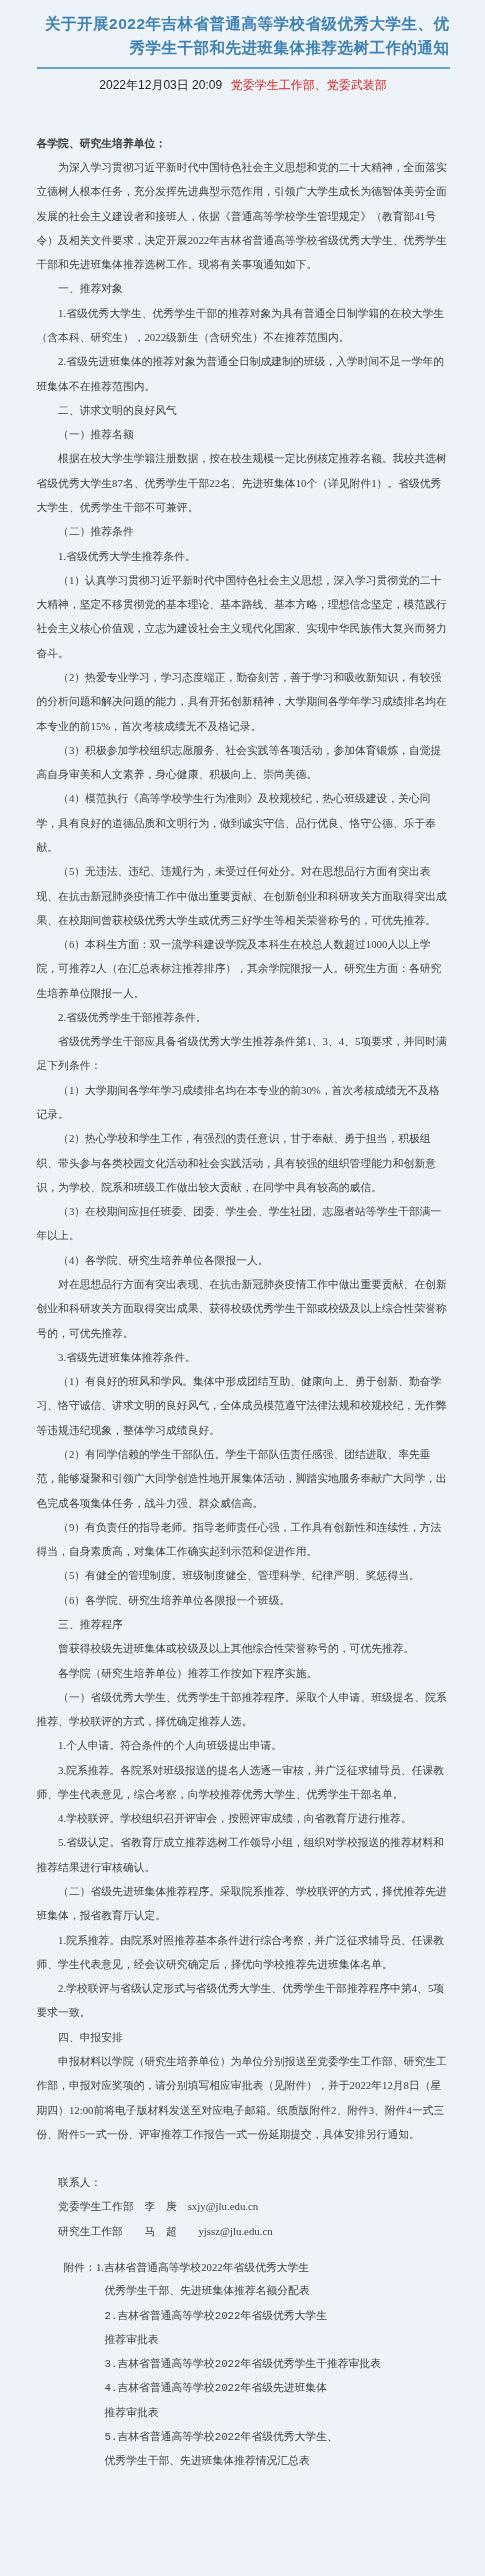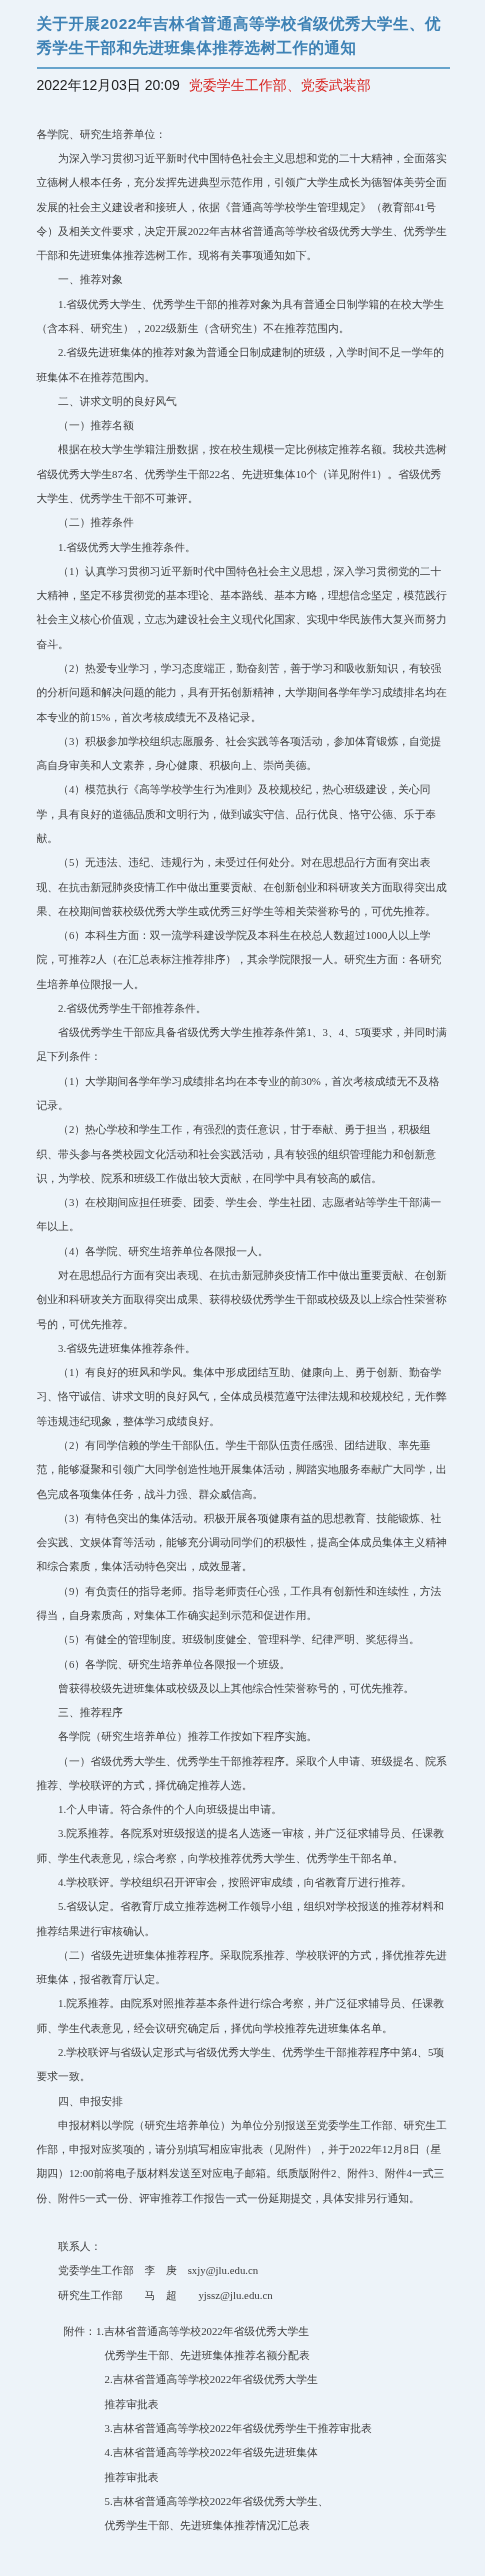--- a/index.html
+++ b/index.html
@@ -15,50 +15,51 @@
     margin: 0 auto;
   }
   .title {
     margin: 0;
     padding-top: 12.4px;
     font-family: "Liberation Sans", sans-serif;
     font-weight: 700;
     font-size: 15.5px;
     line-height: 1.55;
     color: #3e82b5;
-    text-align: left;
+    text-align: right;
     letter-spacing: 0.5px;
   }
   .rule {
     height: 1.5px;
     background: #66a3cc;
     margin-top: 6.7px;
   }
   .meta {
     margin-top: 8.2px;
-    margin-bottom: 27px;
+    margin-bottom: 37px;
+    text-align: center;
     font-family: "Liberation Sans", sans-serif;
-    font-size: 14px;
+    font-size: 12px;
     color: #222222;
   }
   .meta .dept { color: #d9231f; margin-left: 5.2px; }
   .doc {
     font-size: 10.8px;
     color: #3e3e3e;
   }
   .para {
     line-height: 2.25;
     text-indent: 2em;
     margin: 0;
   }
-  .plain { text-indent: 0; }
+  .plain { text-indent: 0; font-weight: bold; }
   .head { text-indent: 2em; }
   .contact-gap { margin-top: 24px; }
   .att-lead { text-indent: 2.5em; margin-top: 12px; }
-  .att-cont { text-indent: 6.3em; }
+  .att-cont { text-indent: 6.3em; font-family: Liberation Mono, monospace; }
 </style>
 </head>
 <body>
 
 <div class="page">
 
   <h1 class="title">关于开展2022年吉林省普通高等学校省级优秀大学生、优秀学生干部和先进班集体推荐选树工作的通知</h1>
 
   <div class="rule"></div>
 
@@ -88,26 +89,25 @@
         <p class="para head">2.省级优秀学生干部推荐条件。</p>
         <p class="para body">省级优秀学生干部应具备省级优秀大学生推荐条件第1、3、4、5项要求，并同时满足下列条件：</p>
         <p class="para body">（1）大学期间各学年学习成绩排名均在本专业的前30%，首次考核成绩无不及格记录。</p>
         <p class="para body">（2）热心学校和学生工作，有强烈的责任意识，甘于奉献、勇于担当，积极组织、带头参与各类校园文化活动和社会实践活动，具有较强的组织管理能力和创新意识，为学校、院系和班级工作做出较大贡献，在同学中具有较高的威信。</p>
         <p class="para body">（3）在校期间应担任班委、团委、学生会、学生社团、志愿者站等学生干部满一年以上。</p>
         <p class="para body">（4）各学院、研究生培养单位各限报一人。</p>
         <p class="para body">对在思想品行方面有突出表现、在抗击新冠肺炎疫情工作中做出重要贡献、在创新创业和科研攻关方面取得突出成果、获得校级优秀学生干部或校级及以上综合性荣誉称号的，可优先推荐。</p>
         <p class="para head">3.省级先进班集体推荐条件。</p>
         <p class="para body">（1）有良好的班风和学风。集体中形成团结互助、健康向上、勇于创新、勤奋学习、恪守诚信、讲求文明的良好风气，全体成员模范遵守法律法规和校规校纪，无作弊等违规违纪现象，整体学习成绩良好。</p>
         <p class="para body">（2）有同学信赖的学生干部队伍。学生干部队伍责任感强、团结进取、率先垂范，能够凝聚和引领广大同学创造性地开展集体活动，脚踏实地服务奉献广大同学，出色完成各项集体任务，战斗力强、群众威信高。</p>
-        <p class="para body">（3）有特色突出的集体活动。积极开展各项健康有益的思想教育、技能锻炼、社会实践、文娱体育等活动，能够充分调动同学们的积极性，提高全体成员集体主义精神和综合素质，集体活动特色突出，成效显著。</p>
         <p class="para body">（9）有负责任的指导老师。指导老师责任心强，工作具有创新性和连续性，方法得当，自身素质高，对集体工作确实起到示范和促进作用。</p>
         <p class="para body">（5）有健全的管理制度。班级制度健全、管理科学、纪律严明、奖惩得当。</p>
         <p class="para body">（6）各学院、研究生培养单位各限报一个班级。</p>
+        <p class="para head">三、推荐程序</p>
         <p class="para body">曾获得校级先进班集体或校级及以上其他综合性荣誉称号的，可优先推荐。</p>
-        <p class="para head">三、推荐程序</p>
         <p class="para body">各学院（研究生培养单位）推荐工作按如下程序实施。</p>
         <p class="para body">（一）省级优秀大学生、优秀学生干部推荐程序。采取个人申请、班级提名、院系推荐、学校联评的方式，择优确定推荐人选。</p>
         <p class="para body">1.个人申请。符合条件的个人向班级提出申请。</p>
         <p class="para body">3.院系推荐。各院系对班级报送的提名人选逐一审核，并广泛征求辅导员、任课教师、学生代表意见，综合考察，向学校推荐优秀大学生、优秀学生干部名单。</p>
         <p class="para body">4.学校联评。学校组织召开评审会，按照评审成绩，向省教育厅进行推荐。</p>
         <p class="para body">5.省级认定。省教育厅成立推荐选树工作领导小组，组织对学校报送的推荐材料和推荐结果进行审核确认。</p>
         <p class="para body">（二）省级先进班集体推荐程序。采取院系推荐、学校联评的方式，择优推荐先进班集体，报省教育厅认定。</p>
         <p class="para body">1.院系推荐。由院系对照推荐基本条件进行综合考察，并广泛征求辅导员、任课教师、学生代表意见，经会议研究确定后，择优向学校推荐先进班集体名单。</p>
         <p class="para body">2.学校联评与省级认定形式与省级优秀大学生、优秀学生干部推荐程序中第4、5项要求一致。</p>
         <p class="para head">四、申报安排</p>

